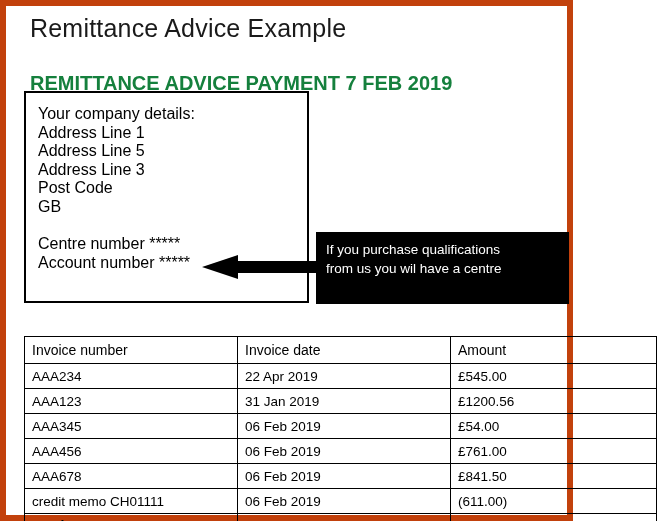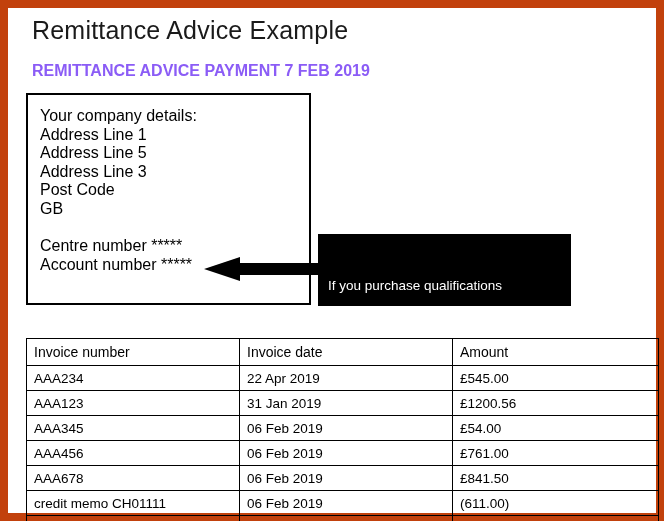--- a/index.html
+++ b/index.html
@@ -9,23 +9,23 @@
   body {
     width: 664px;
     height: 521px;
     background: #ffffff;
     font-family: "Liberation Sans", sans-serif;
     overflow: hidden;
   }
   .page {
     position: relative;
     box-sizing: border-box;
-    width: 664px;
+    width: 573px;
     height: 521px;
-    border: 8px solid #c2410c;
+    border: 6px solid #c2410c;
     background: #ffffff;
   }
   .inner {
     position: relative;
     width: 100%;
     height: 100%;
     box-sizing: border-box;
     padding: 0;
   }
   .doc-title {
@@ -34,24 +34,24 @@
     top: 8px;
     font-size: 25px;
     font-weight: normal;
     color: #1a1a1a;
     letter-spacing: 0.2px;
     white-space: nowrap;
   }
   .doc-subtitle {
     position: absolute;
     left: 24px;
-    top: 54px;
-    font-size: 16px;
+    top: 66px;
+    font-size: 20px;
     font-weight: bold;
-    color: #8b5cf6;
+    color: #15803d;
     white-space: nowrap;
   }
   .company-box {
     position: absolute;
     left: 18px;
     top: 85px;
     width: 285px;
     height: 212px;
     border: 2px solid #000000;
     box-sizing: border-box;
@@ -74,21 +74,20 @@
     height: 72px;
     background: #000000;
     color: #ffffff;
     box-sizing: border-box;
     padding: 8px 10px 0 10px;
   }
   .callout-line {
     font-size: 13.5px;
     line-height: 19px;
     white-space: nowrap;
-    margin-top: 34px;
   }
   .arrow {
     position: absolute;
     left: 196px;
     top: 249px;
     width: 118px;
     height: 24px;
   }
   table.invoices {
     position: absolute;
@@ -144,20 +143,21 @@
       <div class="company-line">Centre number  *****</div>
       <div class="company-line">Account number  *****</div>
     </div>
 
     <svg class="arrow" viewBox="0 0 118 24" xmlns="http://www.w3.org/2000/svg">
       <polygon points="0,12 36,0 36,6 118,6 118,18 36,18 36,24" fill="#000000"></polygon>
     </svg>
 
     <div class="callout">
       <div class="callout-line">If you purchase qualifications</div>
+      <div class="callout-line">from us you wil have a centre</div>
     </div>
 
     <table class="invoices">
       <thead>
         <tr>
           <th class="col-invoice">Invoice number</th>
           <th class="col-date">Invoice date</th>
           <th class="col-amount">Amount</th>
         </tr>
       </thead>

